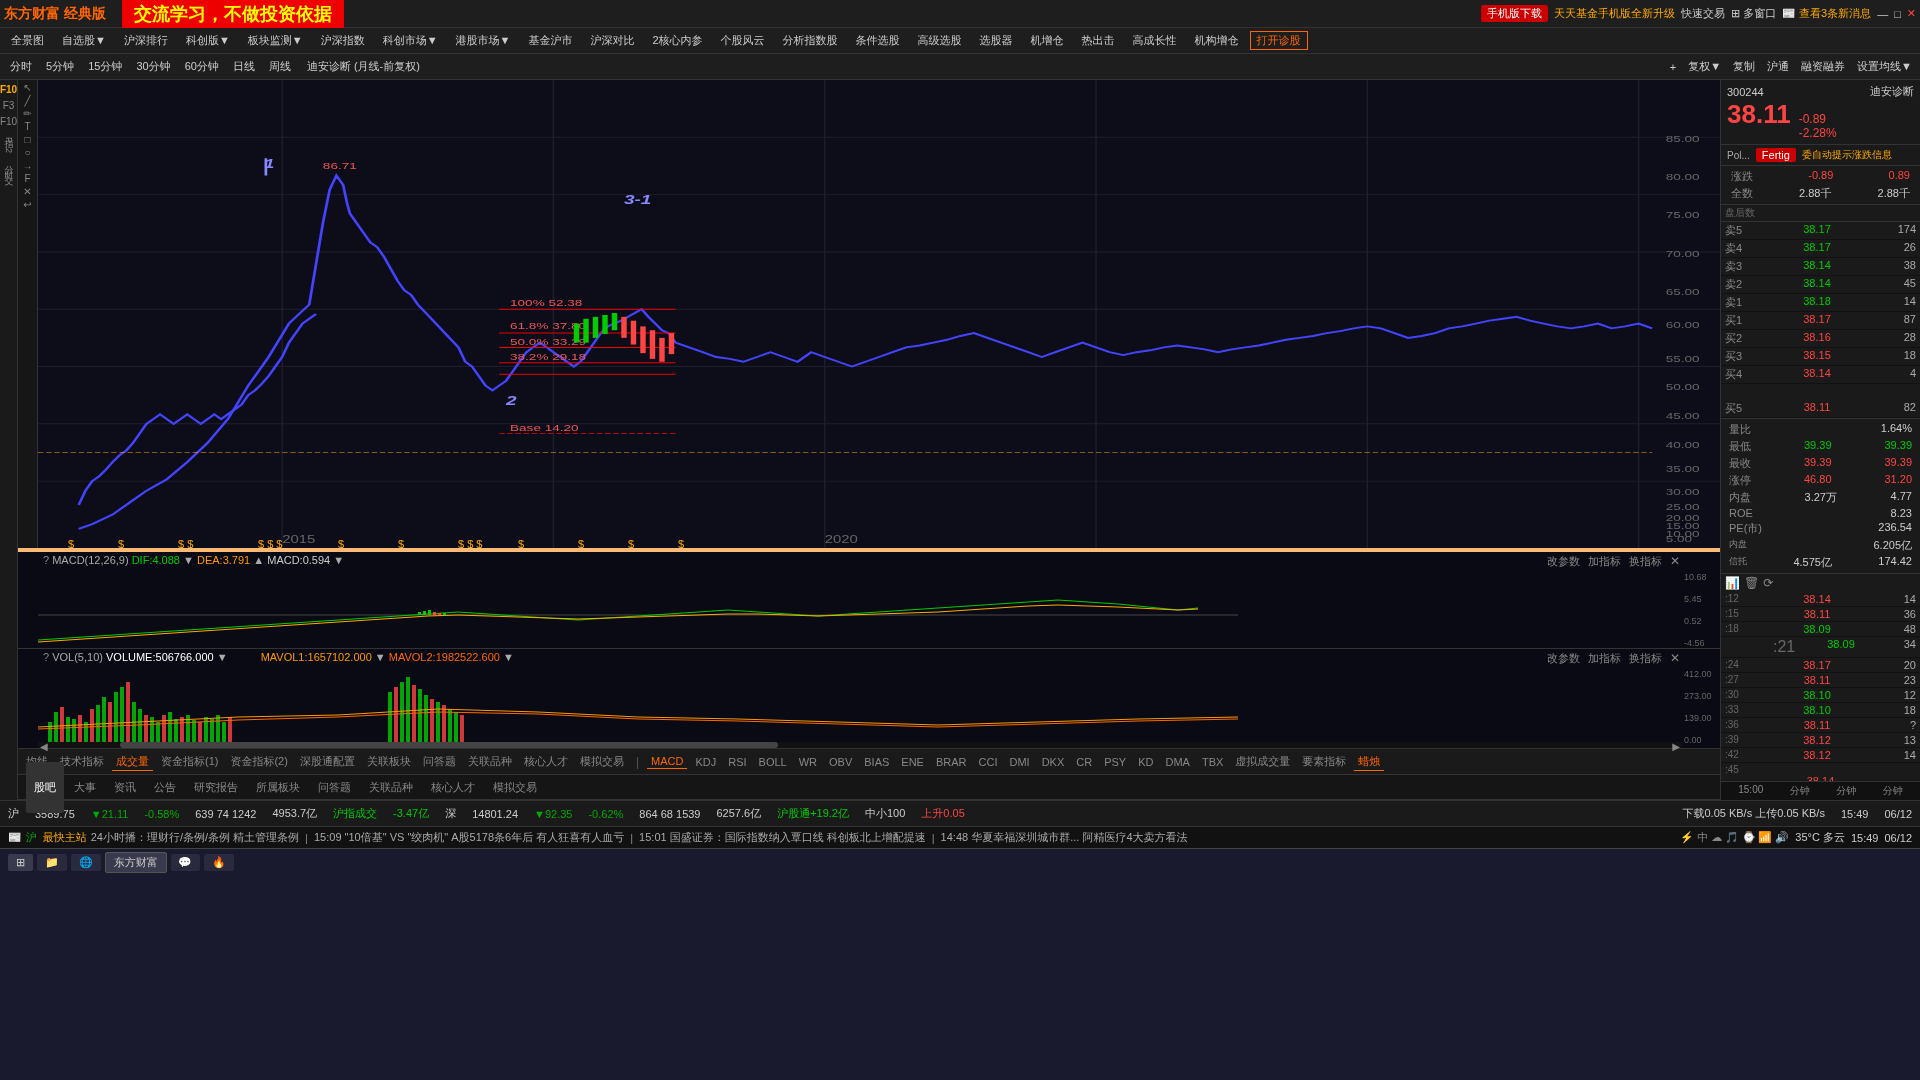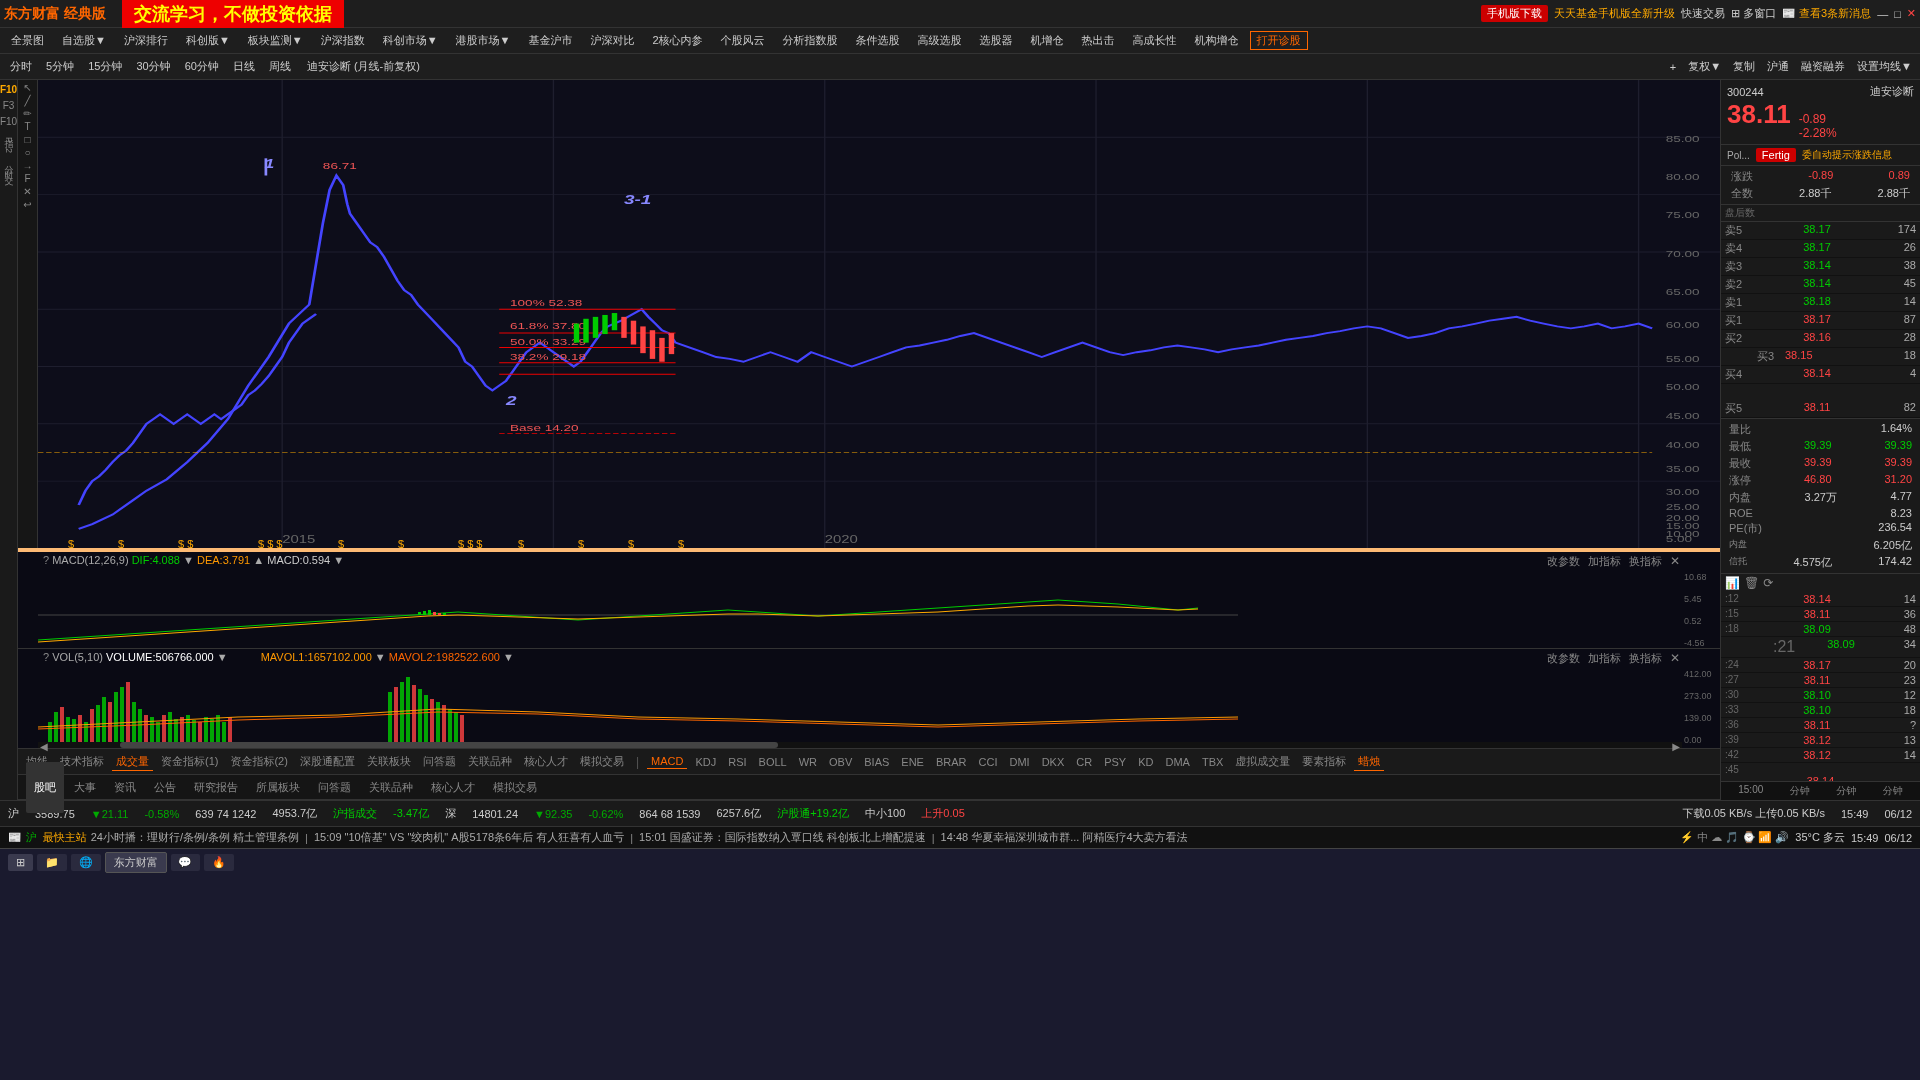--- a/index.html
+++ b/index.html
@@ -531,22 +531,22 @@
           <span style="color:#888; width:28px;">买1</span>
           <span style="color:#f44; flex:1; text-align:center;">38.17</span>
           <span style="color:#aaa; text-align:right; width:35px;">87</span>
         </div>
         <div style="display: flex; justify-content: space-between; padding: 1px 4px; font-size: 11px; border-bottom: 1px solid rgb(17, 17, 17);">
           <span style="color:#888; width:28px;">买2</span>
           <span style="color:#f44; flex:1; text-align:center;">38.16</span>
           <span style="color:#aaa; text-align:right; width:35px;">28</span>
         </div>
         <div style="display: flex; justify-content: space-between; padding: 1px 4px; font-size: 11px; border-bottom: 1px solid rgb(17, 17, 17);">
-          <span style="color:#888; width:28px;margin-left:32px;">买3</span>
-          <span style="color:#f44; flex:1; ">38.15</span>
+          <span style="color:#888; width:28px;">买3</span>
+          <span style="color:#f44; flex:1; text-align:center;">38.15</span>
           <span style="color:#aaa; text-align:right; width:35px;">18</span>
         </div>
         <div style="display: flex; justify-content: space-between; padding: 1px 4px; font-size: 11px; border-bottom: 1px solid rgb(17, 17, 17);">
           <span style="color:#888; width:28px;">买4</span>
           <span style="color:#f44; flex:1; text-align:center;">38.14</span>
           <span style="color:#aaa; text-align:right; width:35px;">4</span>
         </div>
         <div style="display: flex; justify-content: space-between; padding: 1px 4px; font-size: 11px; border-bottom: 1px solid rgb(17, 17, 17); margin-top: 16px;">
           <span style="color:#888; width:28px;">买5</span>
           <span style="color:#f44; flex:1; text-align:center;">38.11</span>

